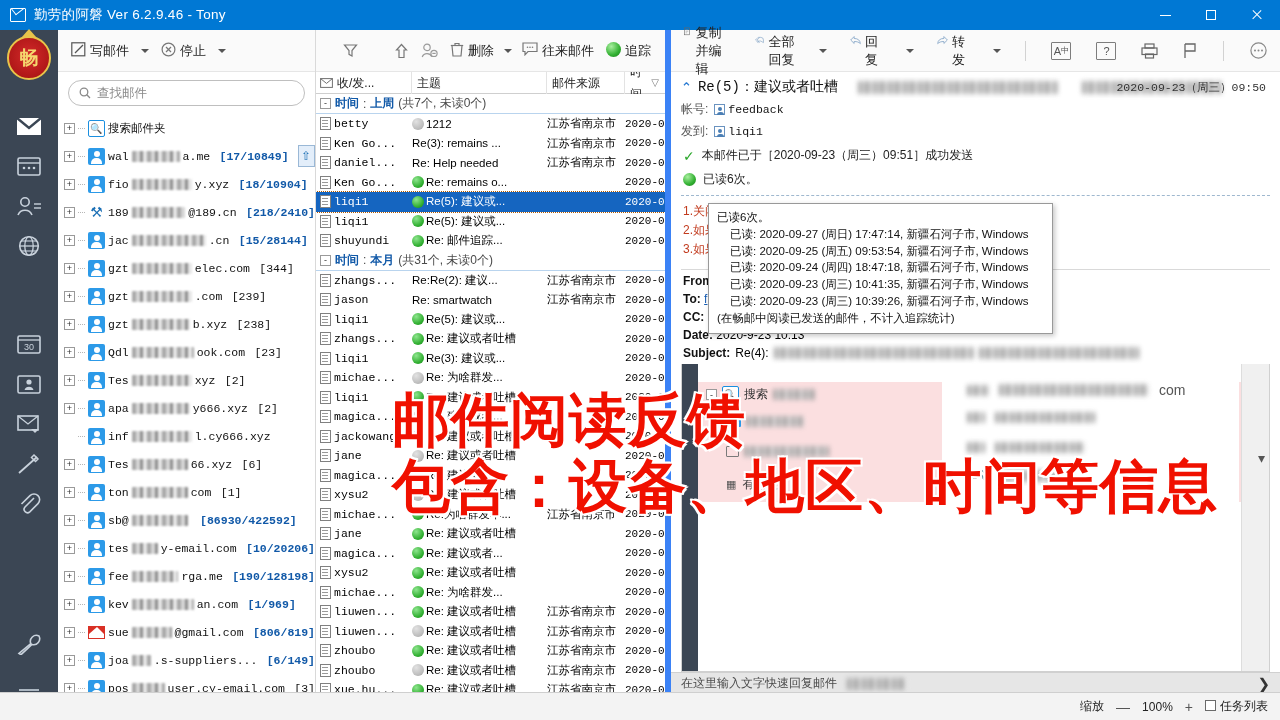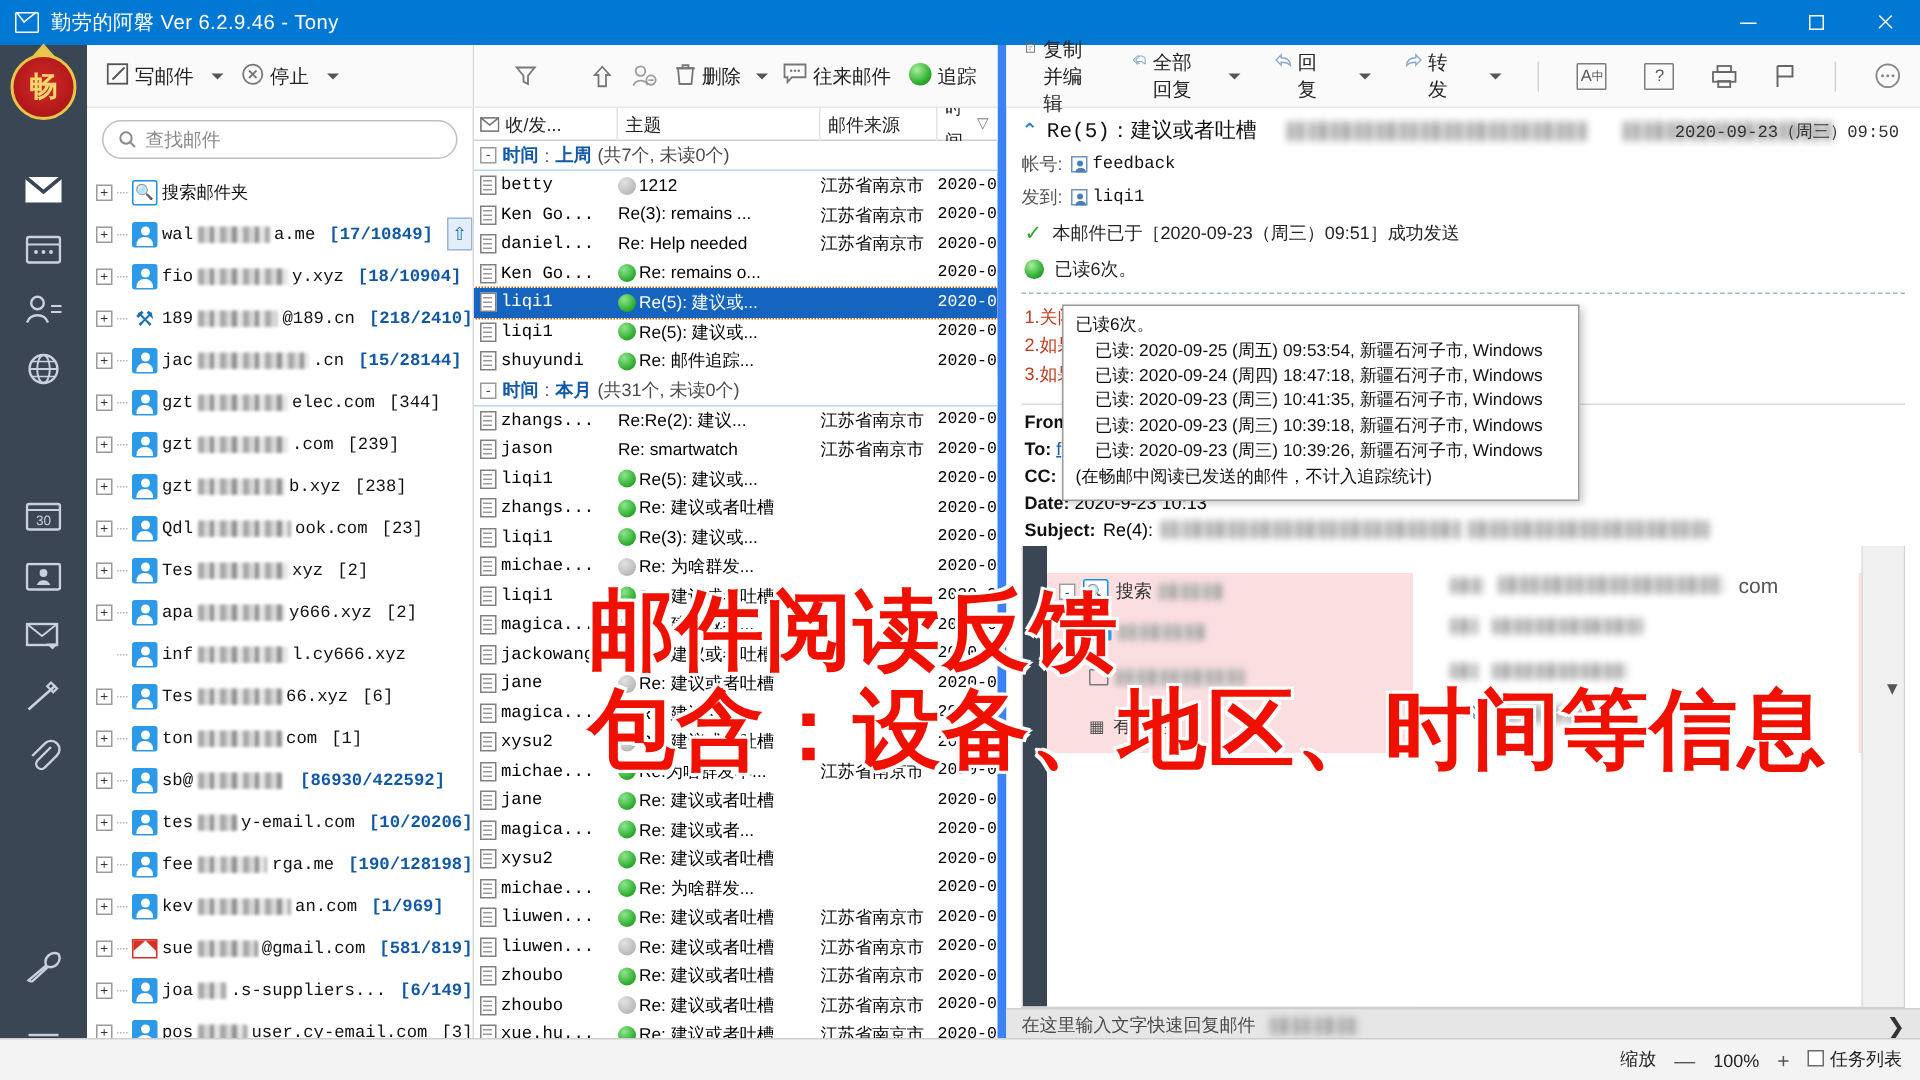--- a/index.html
+++ b/index.html
@@ -330,21 +330,21 @@
           <span class="fname">inf</span>
           <span class="blur" style="width:60px"></span>
           <span class="fname">l.cy666.xyz</span>
         </div>
         <div class="frow"><span class="expander">+</span><span class="dots"></span><span class="favatar"></span><span class="fname">Tes</span><span class="blur" style="width:56px"></span><span class="fname">66.xyz</span>&nbsp;<span class="fcount plain">[6]</span></div>
         <div class="frow"><span class="expander">+</span><span class="dots"></span><span class="favatar"></span><span class="fname">ton</span><span class="blur" style="width:56px"></span><span class="fname">com</span>&nbsp;<span class="fcount plain">[1]</span></div>
         <div class="frow"><span class="expander">+</span><span class="dots"></span><span class="favatar"></span><span class="fname">sb@</span><span class="blur" style="width:56px"></span><span class="fname"></span>&nbsp;<span class="fcount">[86930/422592]</span></div>
         <div class="frow"><span class="expander">+</span><span class="dots"></span><span class="favatar"></span><span class="fname">tes</span><span class="blur" style="width:52px"></span><span class="fname">y-email.com</span>&nbsp;<span class="fcount">[10/20206]</span></div>
         <div class="frow"><span class="expander">+</span><span class="dots"></span><span class="favatar"></span><span class="fname">fee</span><span class="blur" style="width:54px"></span><span class="fname">rga.me</span>&nbsp;<span class="fcount">[190/128198]</span></div>
         <div class="frow"><span class="expander">+</span><span class="dots"></span><span class="favatar"></span><span class="fname">kev</span><span class="blur" style="width:62px"></span><span class="fname">an.com</span>&nbsp;<span class="fcount">[1/969]</span></div>
-        <div class="frow"><span class="expander">+</span><span class="dots"></span><span class="fgmail"></span><span class="fname">sue</span><span class="blur" style="width:60px"></span><span class="fname">@gmail.com</span>&nbsp;<span class="fcount">[581/819]</span></div>
+        <div class="frow"><span class="expander">+</span><span class="dots"></span><span class="fgmail"></span><span class="fname">sue</span><span class="blur" style="width:60px"></span><span class="fname">@gmail.com</span>&nbsp;<span class="fcount">[806/819]</span></div>
         <div class="frow"><span class="expander">+</span><span class="dots"></span><span class="favatar"></span><span class="fname">joa</span><span class="blur" style="width:58px"></span><span class="fname">.s-suppliers...</span>&nbsp;<span class="fcount">[6/149]</span></div>
         <div class="frow"><span class="expander">+</span><span class="dots"></span><span class="favatar"></span><span class="fname">pos</span><span class="blur" style="width:56px"></span><span class="fname">user.cy-email.com</span>&nbsp;<span class="fcount plain">[3]</span></div>
       </div>
   </div>
 
   <div id="listpane">
     <div class="lp-toolbar">
       <div class="tb-item" style="margin-left:16px">
         <svg width="15" height="15" viewBox="0 0 15 15">
             <path d="M1.5 2 H13.5 L9 7.5 V13 L6 11.4 V7.5 Z" fill="none" stroke="#777" stroke-width="1.2"></path>
@@ -949,24 +949,24 @@
       <span class="convico"></span>
       <span style="font-family:'Liberation Mono',monospace">liqi1 点击查看往来邮件</span>
       <span class="up">⌃</span>
     </div>
   </div>
 </div>
 
 <div id="tooltip">
   <div class="tl">已读6次。</div>
   <div id="tooltip-entries">
+      <div class="tl ind">已读: 2020-09-27 (周日) 17:47:14, 新疆石河子市, Windows</div>
       <div class="tl ind">已读: 2020-09-25 (周五) 09:53:54, 新疆石河子市, Windows</div>
       <div class="tl ind">已读: 2020-09-24 (周四) 18:47:18, 新疆石河子市, Windows</div>
       <div class="tl ind">已读: 2020-09-23 (周三) 10:41:35, 新疆石河子市, Windows</div>
-      <div class="tl ind">已读: 2020-09-23 (周三) 10:39:18, 新疆石河子市, Windows</div>
       <div class="tl ind">已读: 2020-09-23 (周三) 10:39:26, 新疆石河子市, Windows</div>
     </div>
   <div class="tl">(在畅邮中阅读已发送的邮件，不计入追踪统计)</div>
 </div>
 
 <div id="statusbar">
   <div class="zoomgrp">
     <span>缩放</span>
     <span class="zbtn">—</span>
     <span>100%</span>

